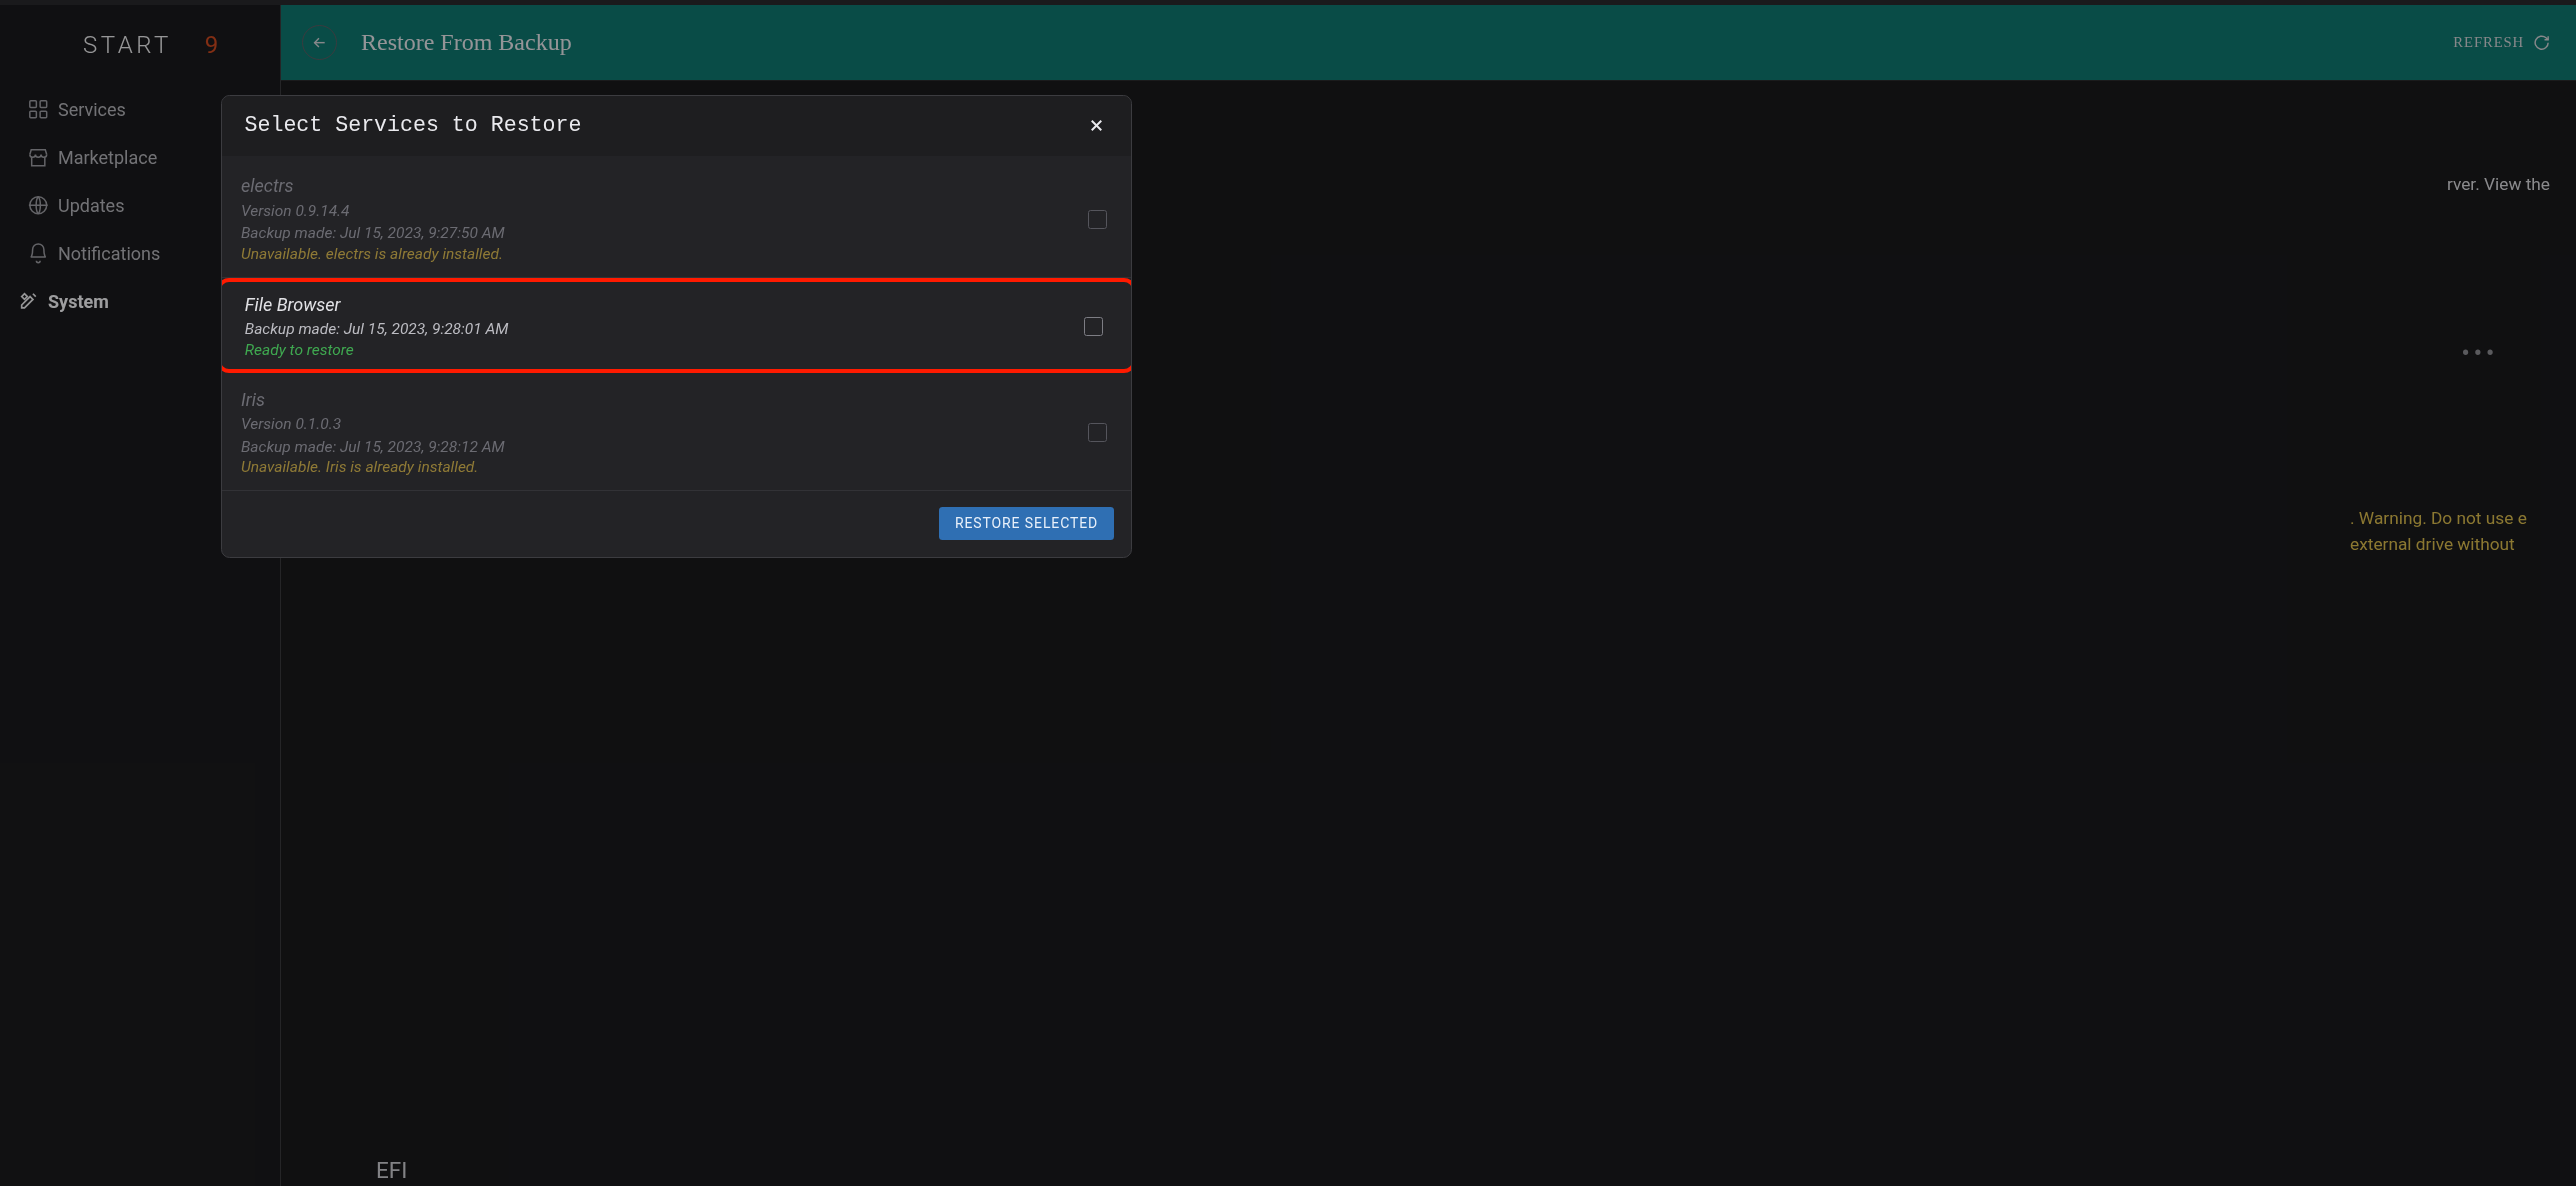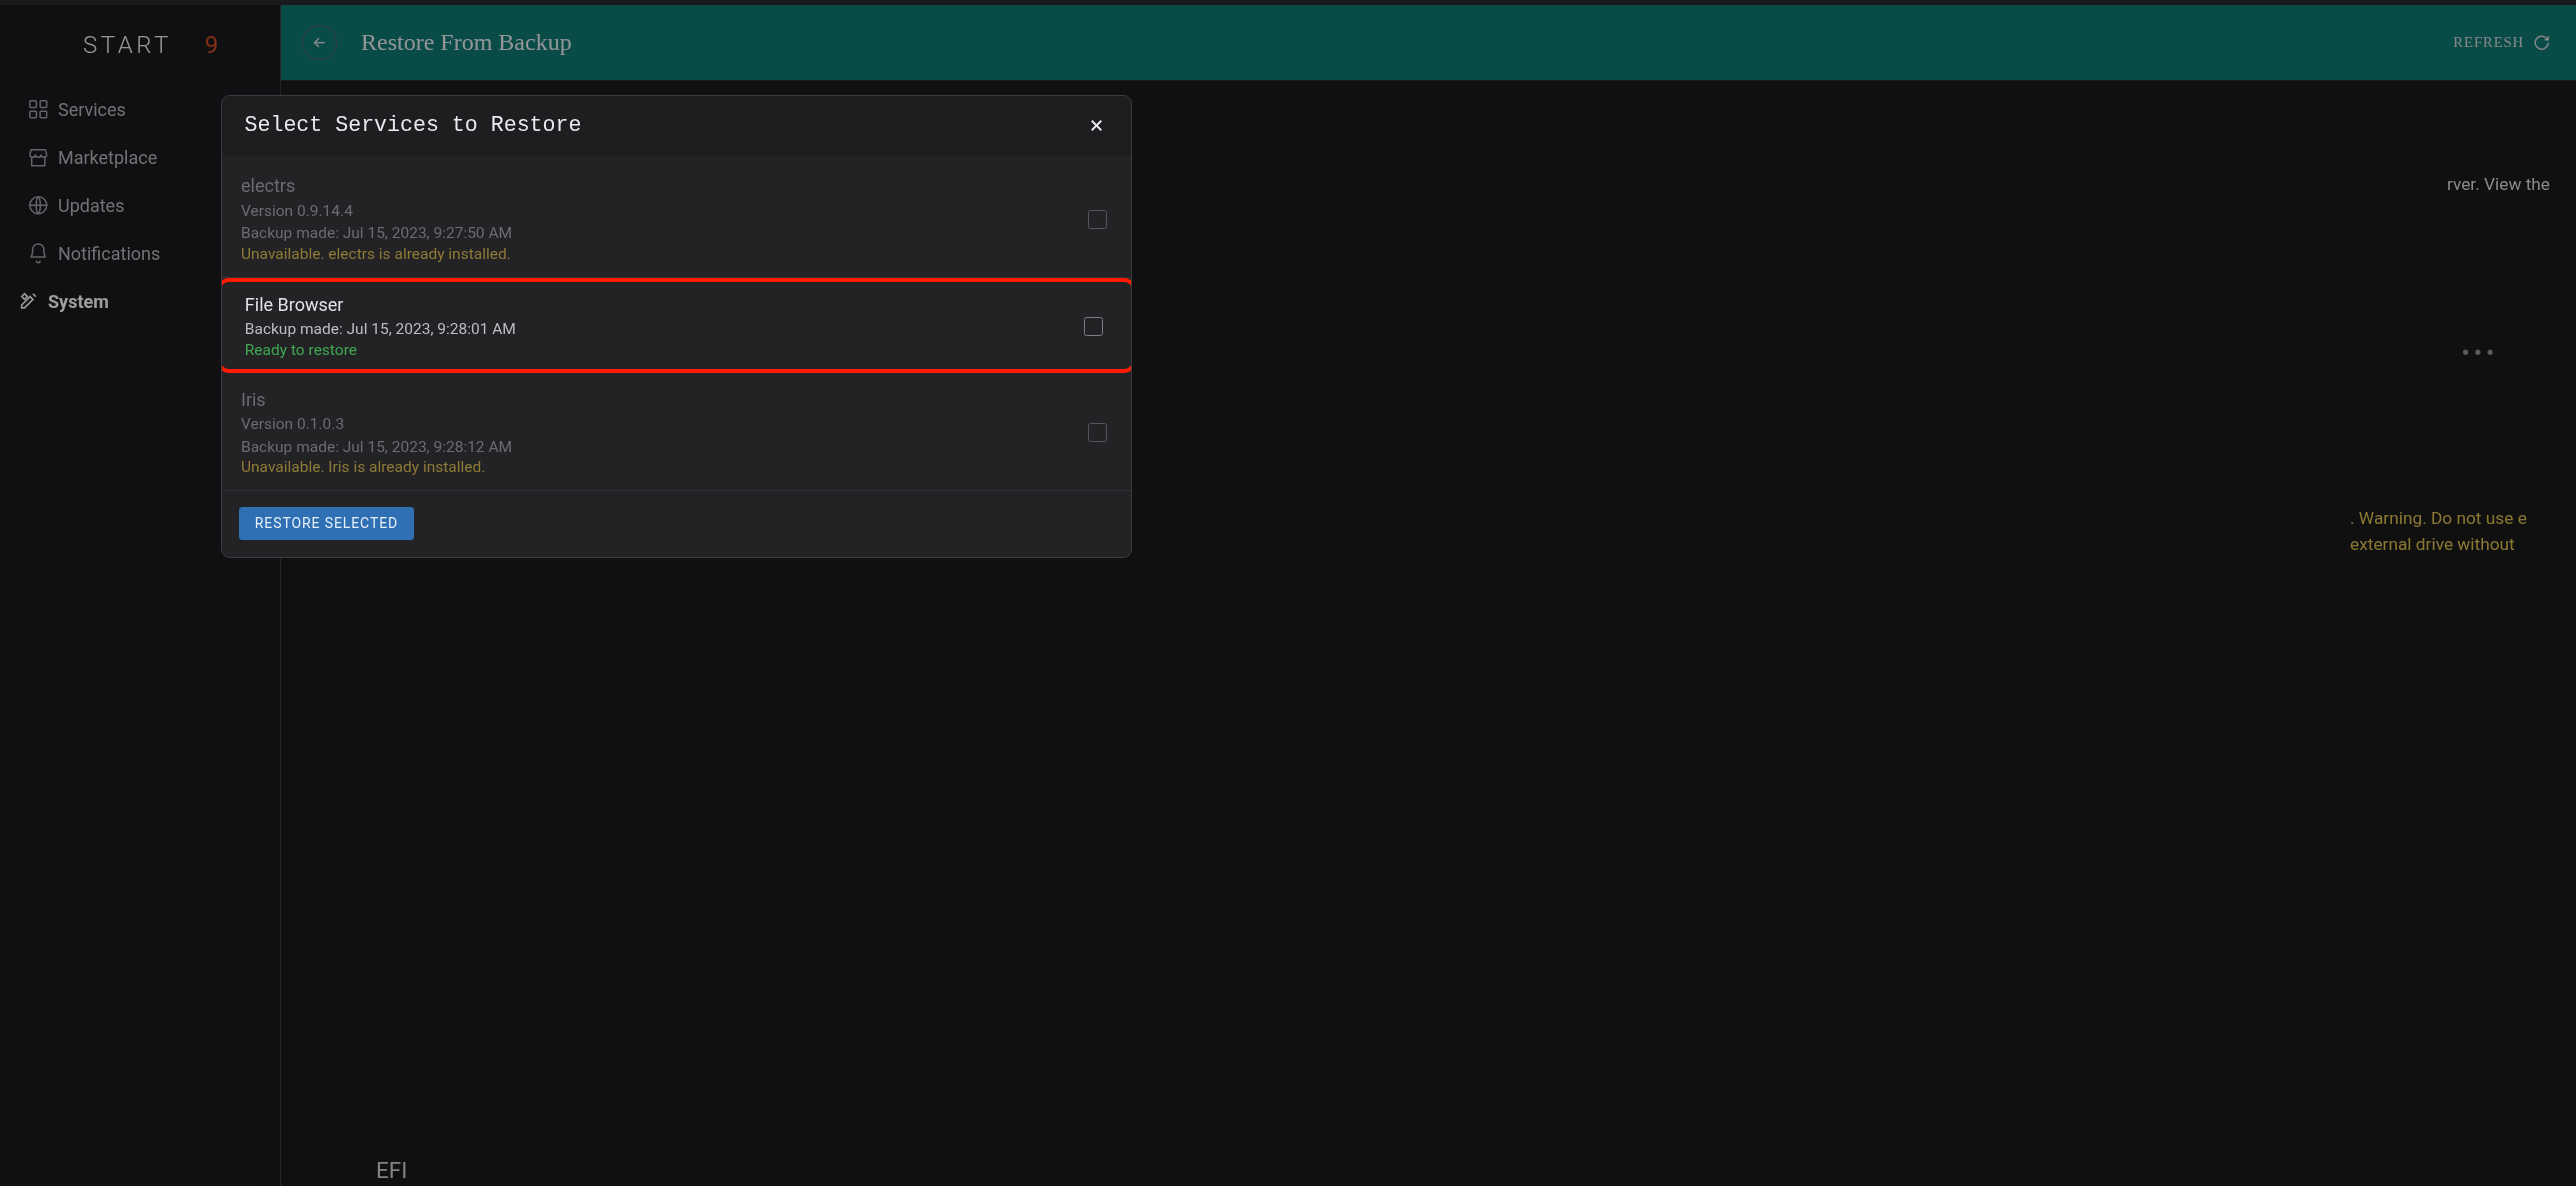--- a/index.html
+++ b/index.html
@@ -168,21 +168,21 @@
     padding: 3.5px 0 0 0;
   }
   .svc {
     display: flex;
     align-items: center;
     padding: 15.5px 24px 14px 19px;
     border-bottom: 0.9px solid #323236;
     position: relative;
   }
   .svc:last-of-type { border-bottom: 0.9px solid #323236; }
-  .svc-info { flex: 1; }
+  .svc-info { flex: 1; font-style: italic; }
   .svc-name { font-size: 18px; color: #e2e2e6; margin-bottom: 3.5px; }
   .svc-line { font-size: 15.5px; color: #bcbcc2; line-height: 1.45; }
   .svc-status-ok { font-size: 15.5px; color: #3fa850; }
   .svc-status-bad { font-size: 15.5px; color: #d6b84c; }
   .svc.disabled .svc-name,
   .svc.disabled .svc-line { color: #6b6b72; }
   .svc.disabled .svc-status-bad { color: #8f7a36; }
 
   .svc.highlight {
     border: 4.3px solid #ff1a00;
@@ -195,20 +195,21 @@
     width: 19px; height: 19px;
     border: 1.7px solid #7d7d84;
     border-radius: 2.6px;
     flex-shrink: 0;
     cursor: pointer;
   }
   .svc.disabled .checkbox { border-color: #55555c; }
 
   .modal-footer {
     display: flex;
+    justify-content: flex-end;
     padding: 15.5px 17.3px 17.3px 17.3px;
   }
   .restore-btn {
     background: #2f6fb3;
     color: #e8f0fa;
     font-size: 14px;
     letter-spacing: 0.9px;
     padding: 8.6px 15.5px;
     border-radius: 3.5px;
     cursor: pointer;

